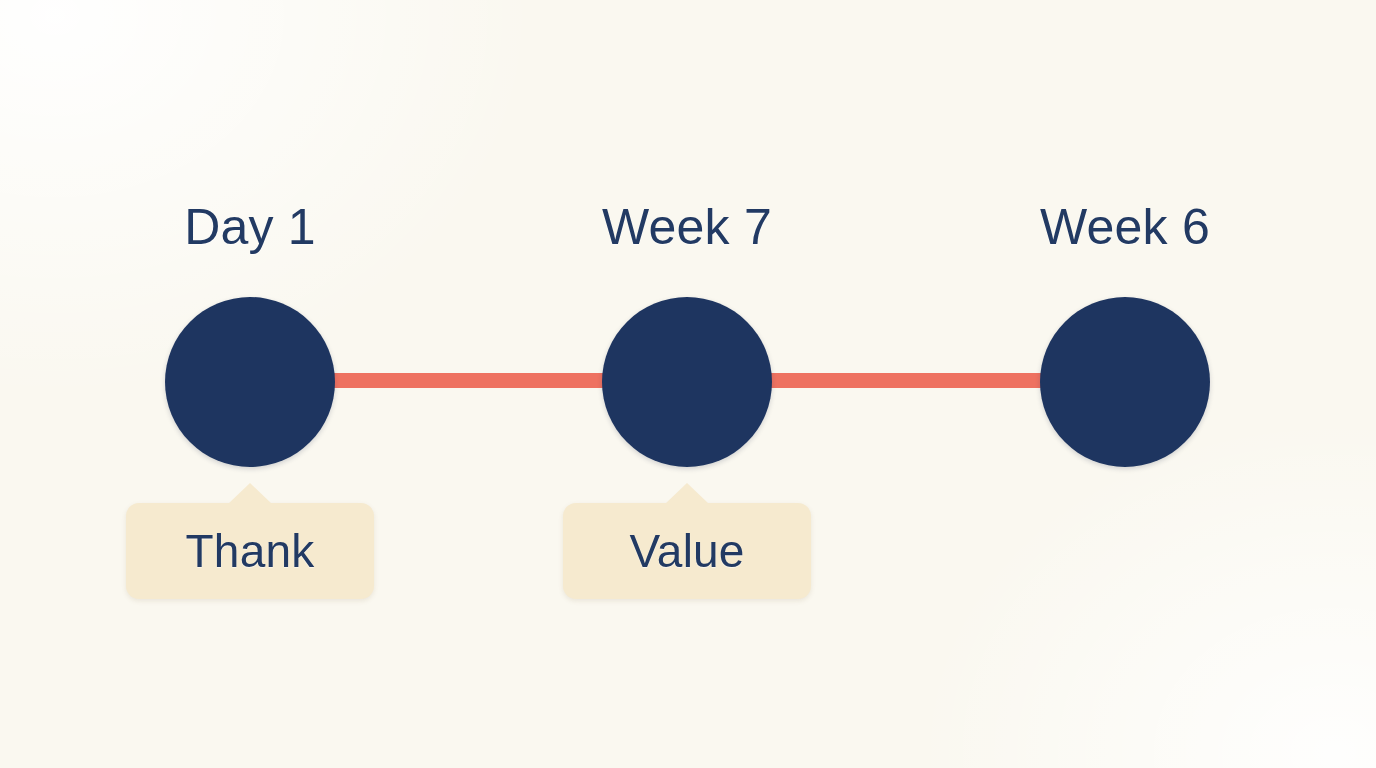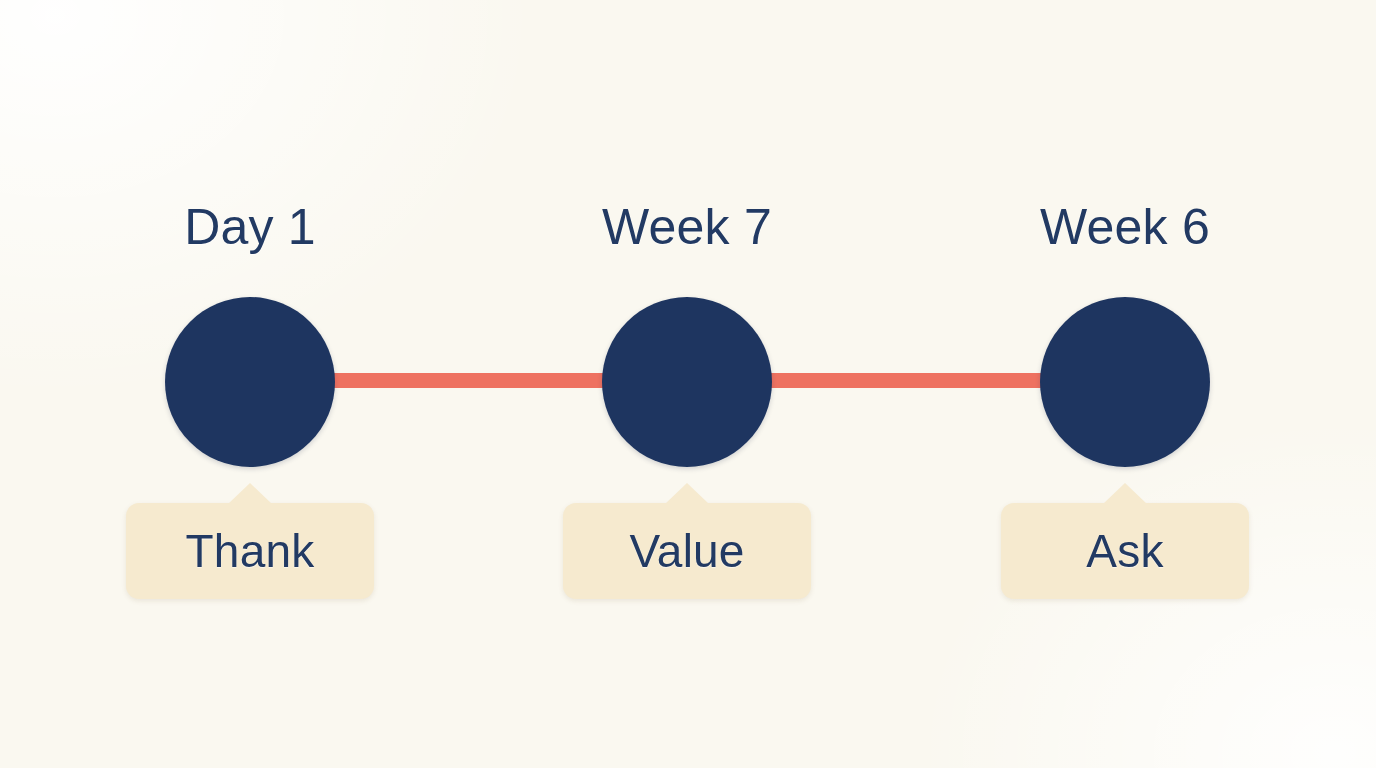--- a/index.html
+++ b/index.html
@@ -130,18 +130,15 @@
     <div class="node-heading" style="color: rgb(34, 58, 99);">Week 7</div>
     <div class="node-circle" style="width: 170px; height: 170px; top: 297px; background: rgb(30, 53, 96);"></div>
     <div class="callout" style="background: rgb(246, 234, 207);">
       <span class="callout-label" style="color: rgb(34, 58, 99);">Value</span>
     </div>
   </div>
 
   <div class="node-group" style="left: 825px; width: 600px;">
     <div class="node-heading" style="color: rgb(34, 58, 99);">Week 6</div>
     <div class="node-circle" style="width: 170px; height: 170px; top: 297px; background: rgb(30, 53, 96);"></div>
-    <div class="callout" style="background: rgb(246, 234, 207);">
-      <span class="callout-label" style="color: rgb(34, 58, 99);">Ask</span>
-    </div>
   </div>
 
 </div>
 
 </body></html>

